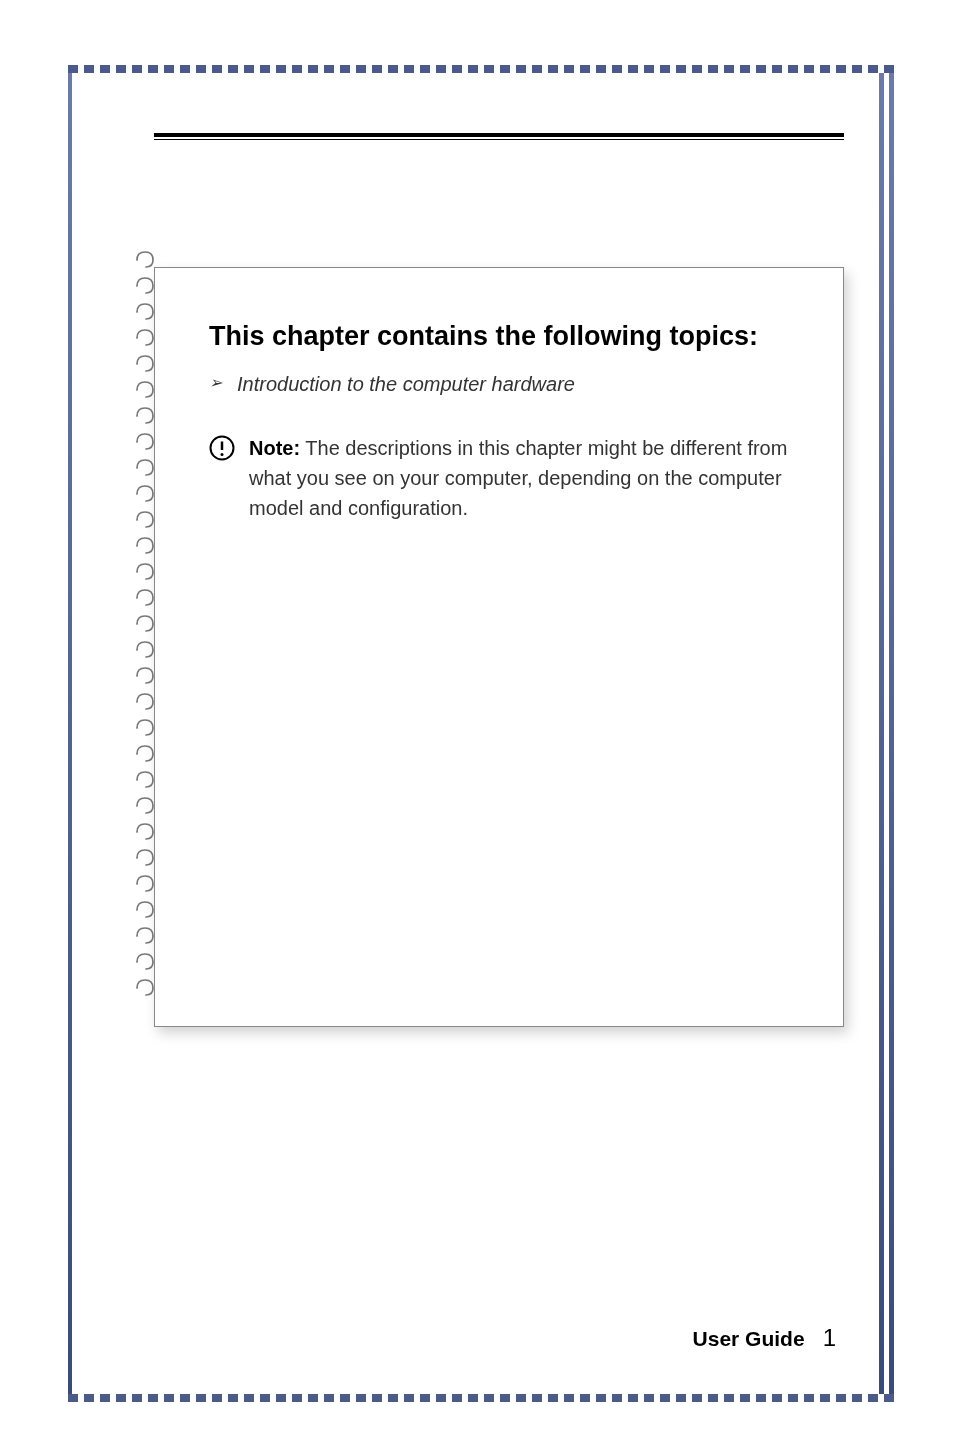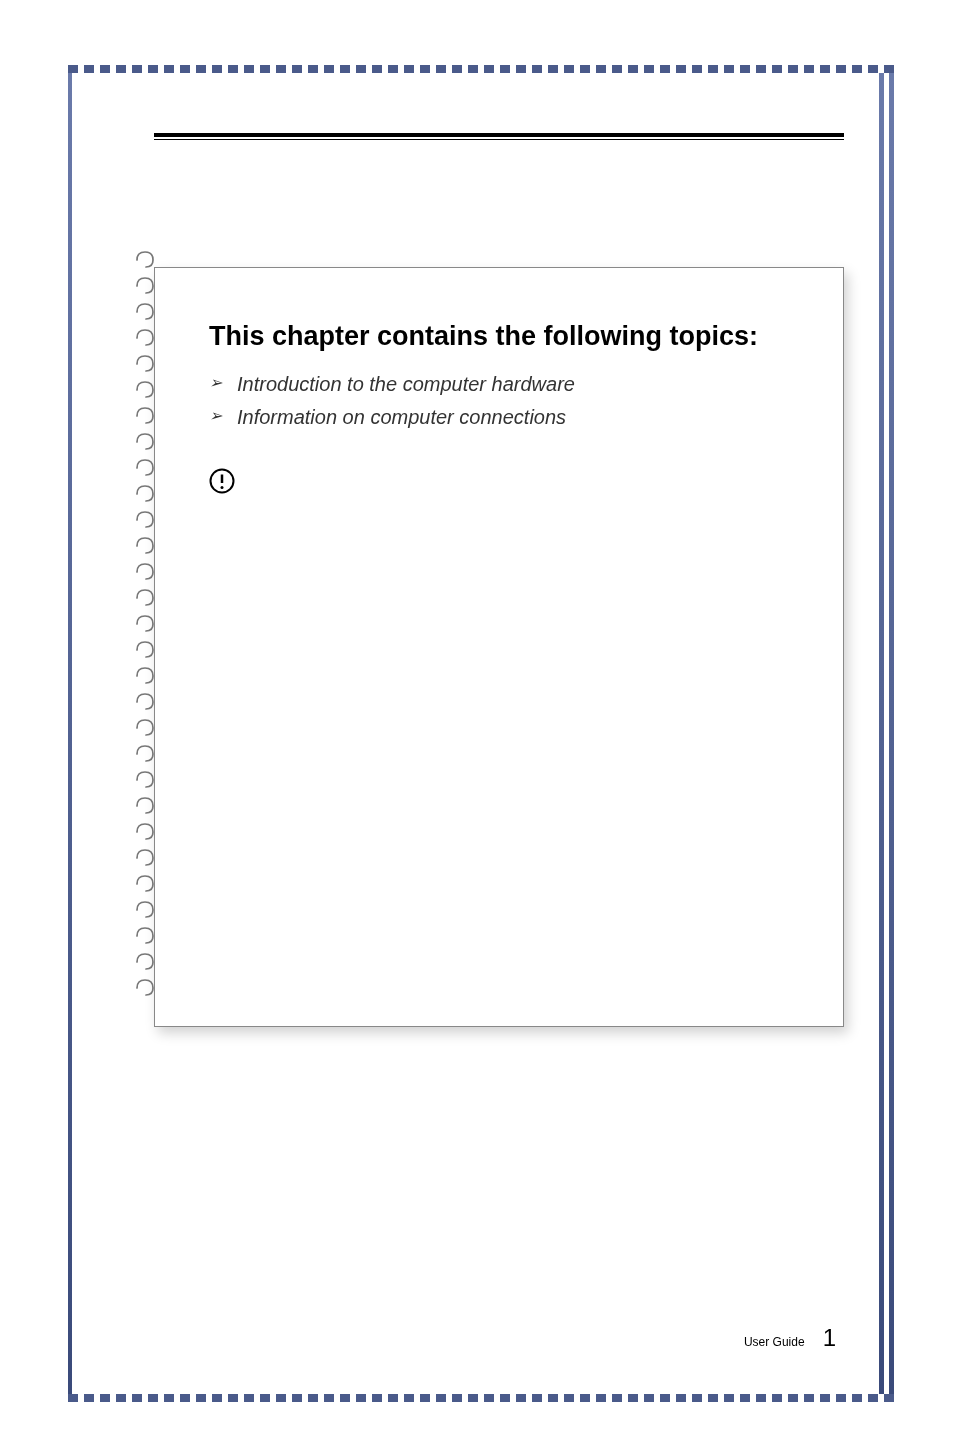--- a/index.html
+++ b/index.html
@@ -176,22 +176,23 @@
     }
     .page-footer {
       position: absolute;
       bottom: 10px;
       right: 18px;
       display: flex;
       align-items: baseline;
       gap: 18px;
     }
     .footer-label {
-      font-size: 12px;
-      color: #000;
+      font-size: 21px;
+      color: #000;
+      font-weight: bold;
     }
     .footer-pagenum {
       font-size: 24px;
       color: #000;
     }
   </style>
 </head>
 <body>
 
 <div class="page-outer">
@@ -294,31 +295,33 @@
           <div class="spiral-ring"><svg viewBox="0 0 22 22">
               <path d="M 3 11 Q 3 3 11 3 Q 19 3 19 11 Q 19 18 12 18" fill="none" stroke="#777" stroke-width="1.7" stroke-linecap="round"></path>
             </svg></div>
         </div>
 
       <div class="info-box">
         <h2 class="info-heading">This chapter contains the following topics:</h2>
 
         <ul class="topic-list">
           <li>Introduction to the computer hardware</li>
-          <li>Information on computer connections</li>
         </ul>
 
         <div class="note-block">
           <div class="note-icon">
             <svg viewBox="0 0 26 26" fill="none" stroke="#000" stroke-width="2">
               <circle cx="13" cy="13" r="11.5"></circle>
               <line x1="13" y1="6.5" x2="13" y2="15" stroke-width="2.5"></line>
               <circle cx="13" cy="19.5" r="1.5" fill="#000" stroke="none"></circle>
             </svg>
           </div>
+          <div class="note-text">
+            <span class="note-label">Note:</span><span> The descriptions in this chapter might be different from what you see on your computer, depending on the computer model and configuration.</span>
+          </div>
         </div>
       </div>
     </div>
 
     <div class="page-footer">
       <span class="footer-label">User Guide</span>
       <span class="footer-pagenum">1</span>
     </div>
 
   </div>

